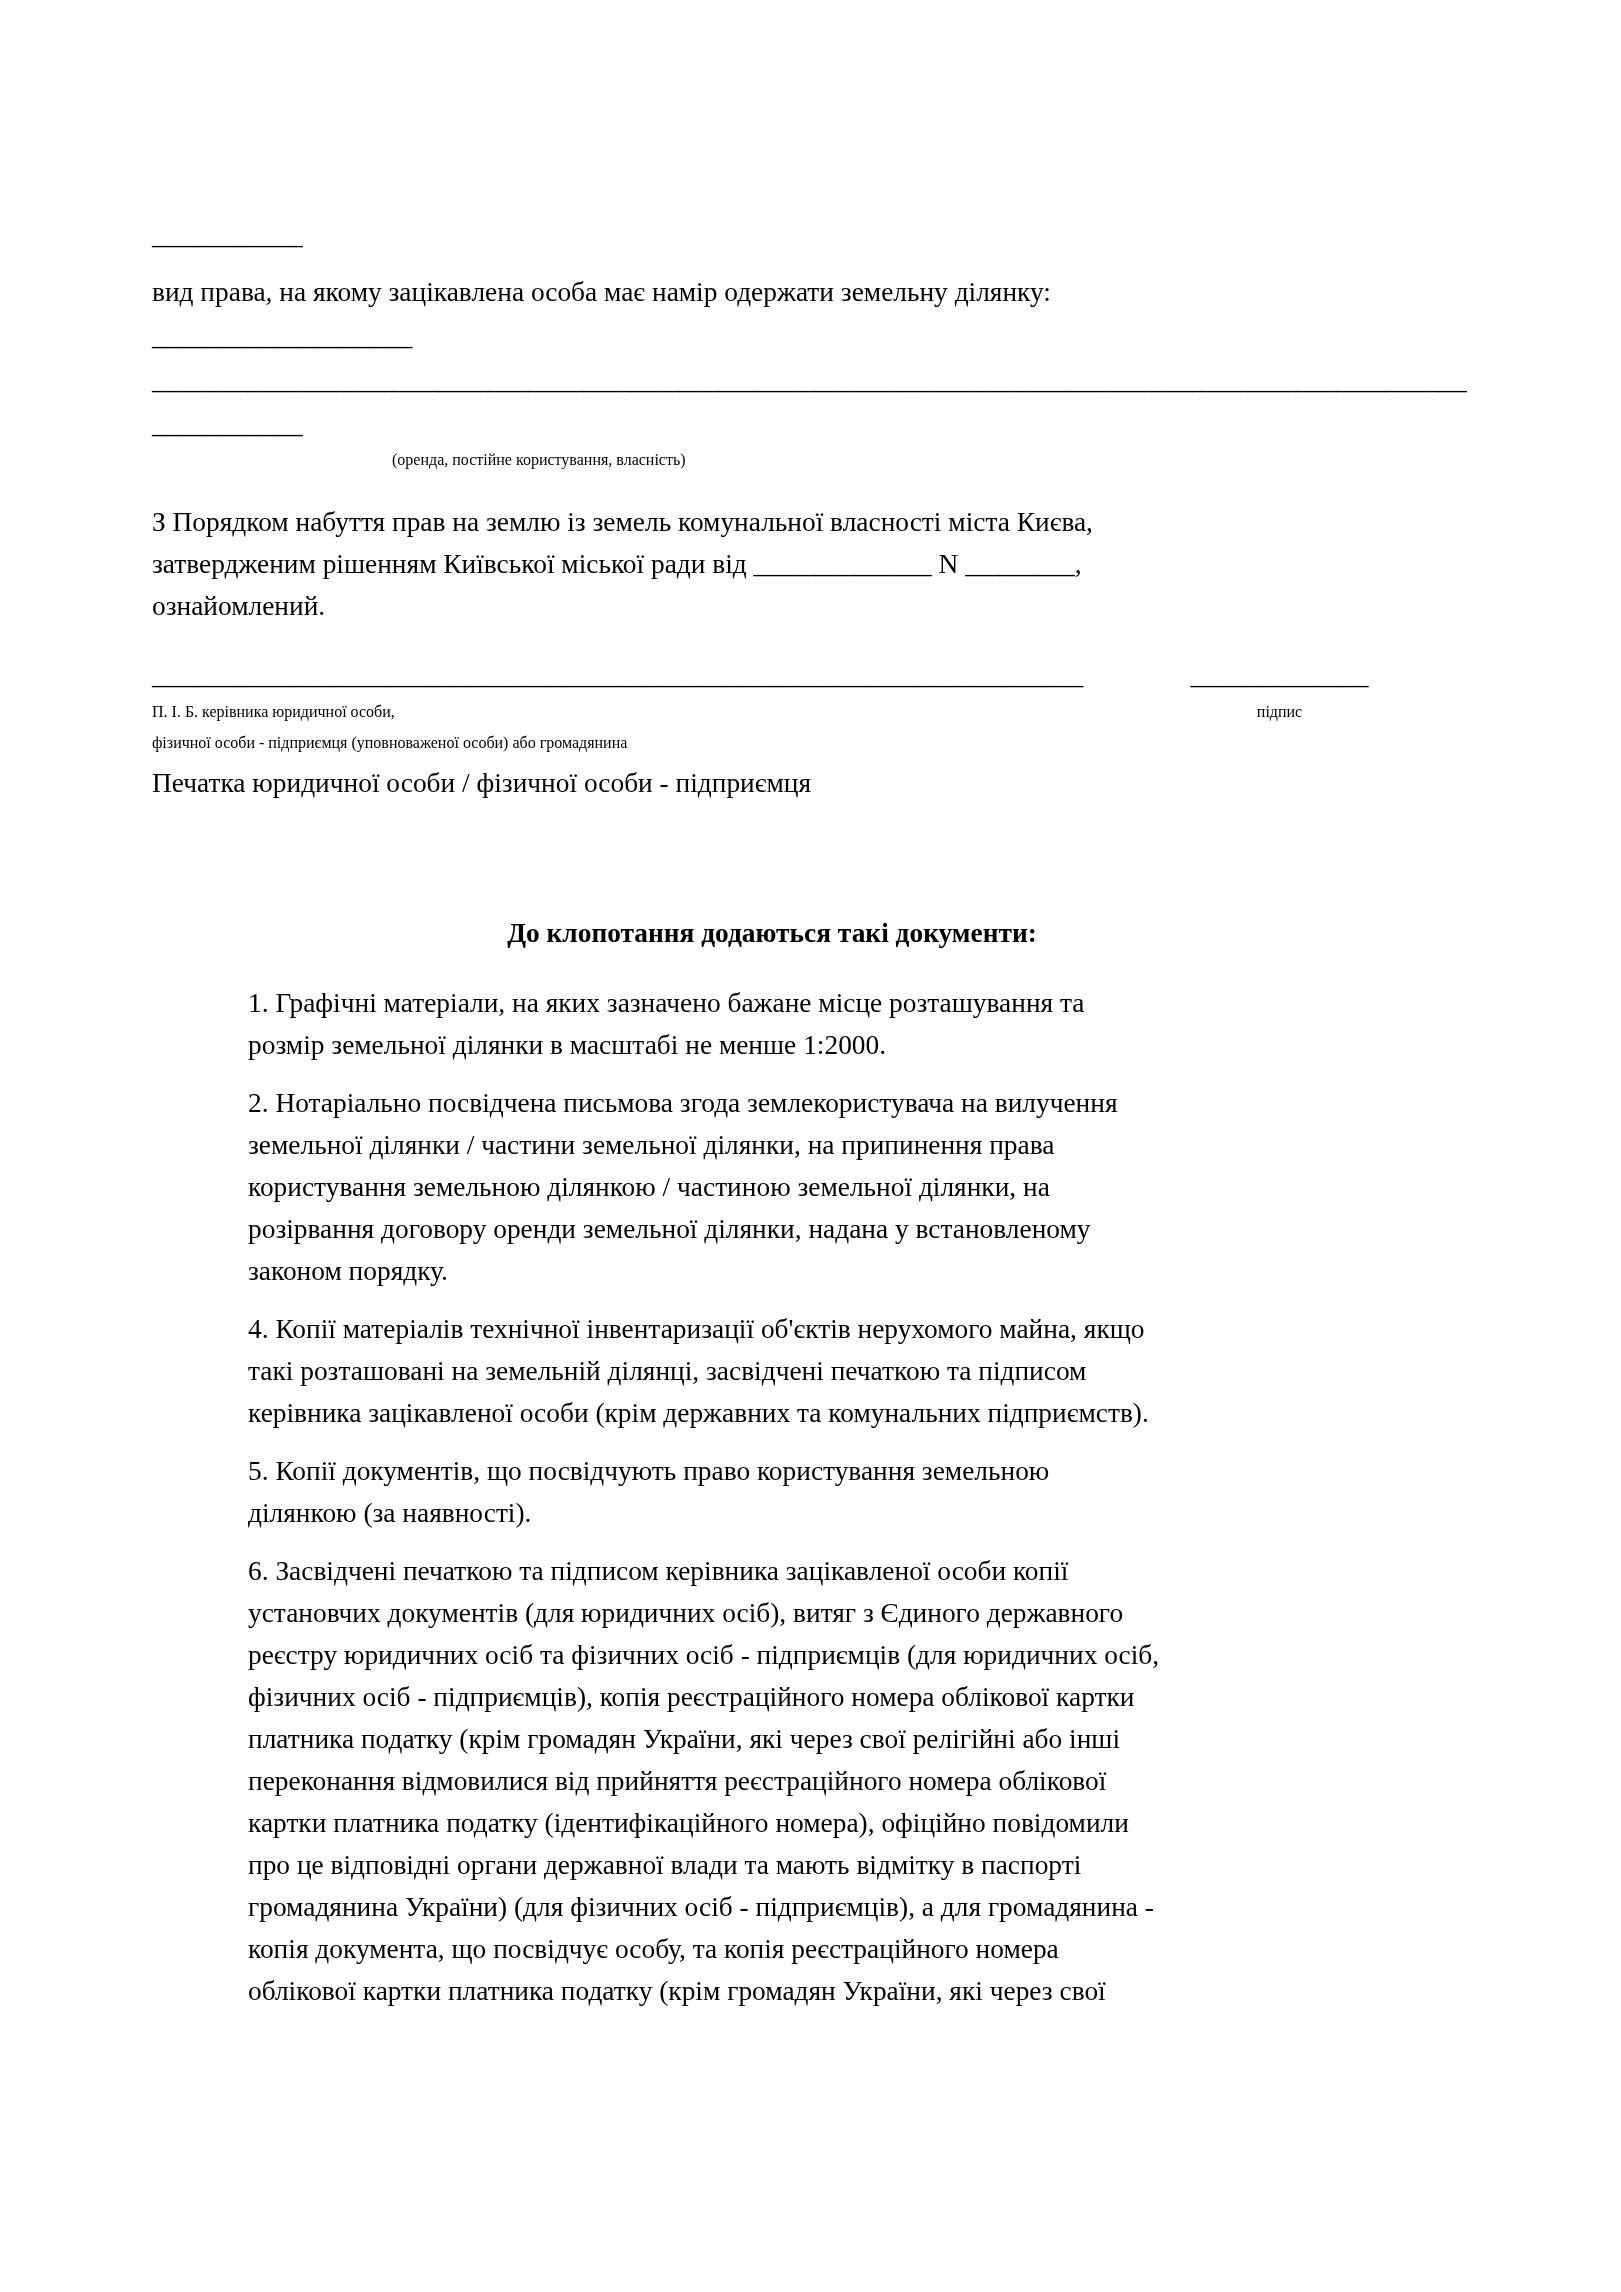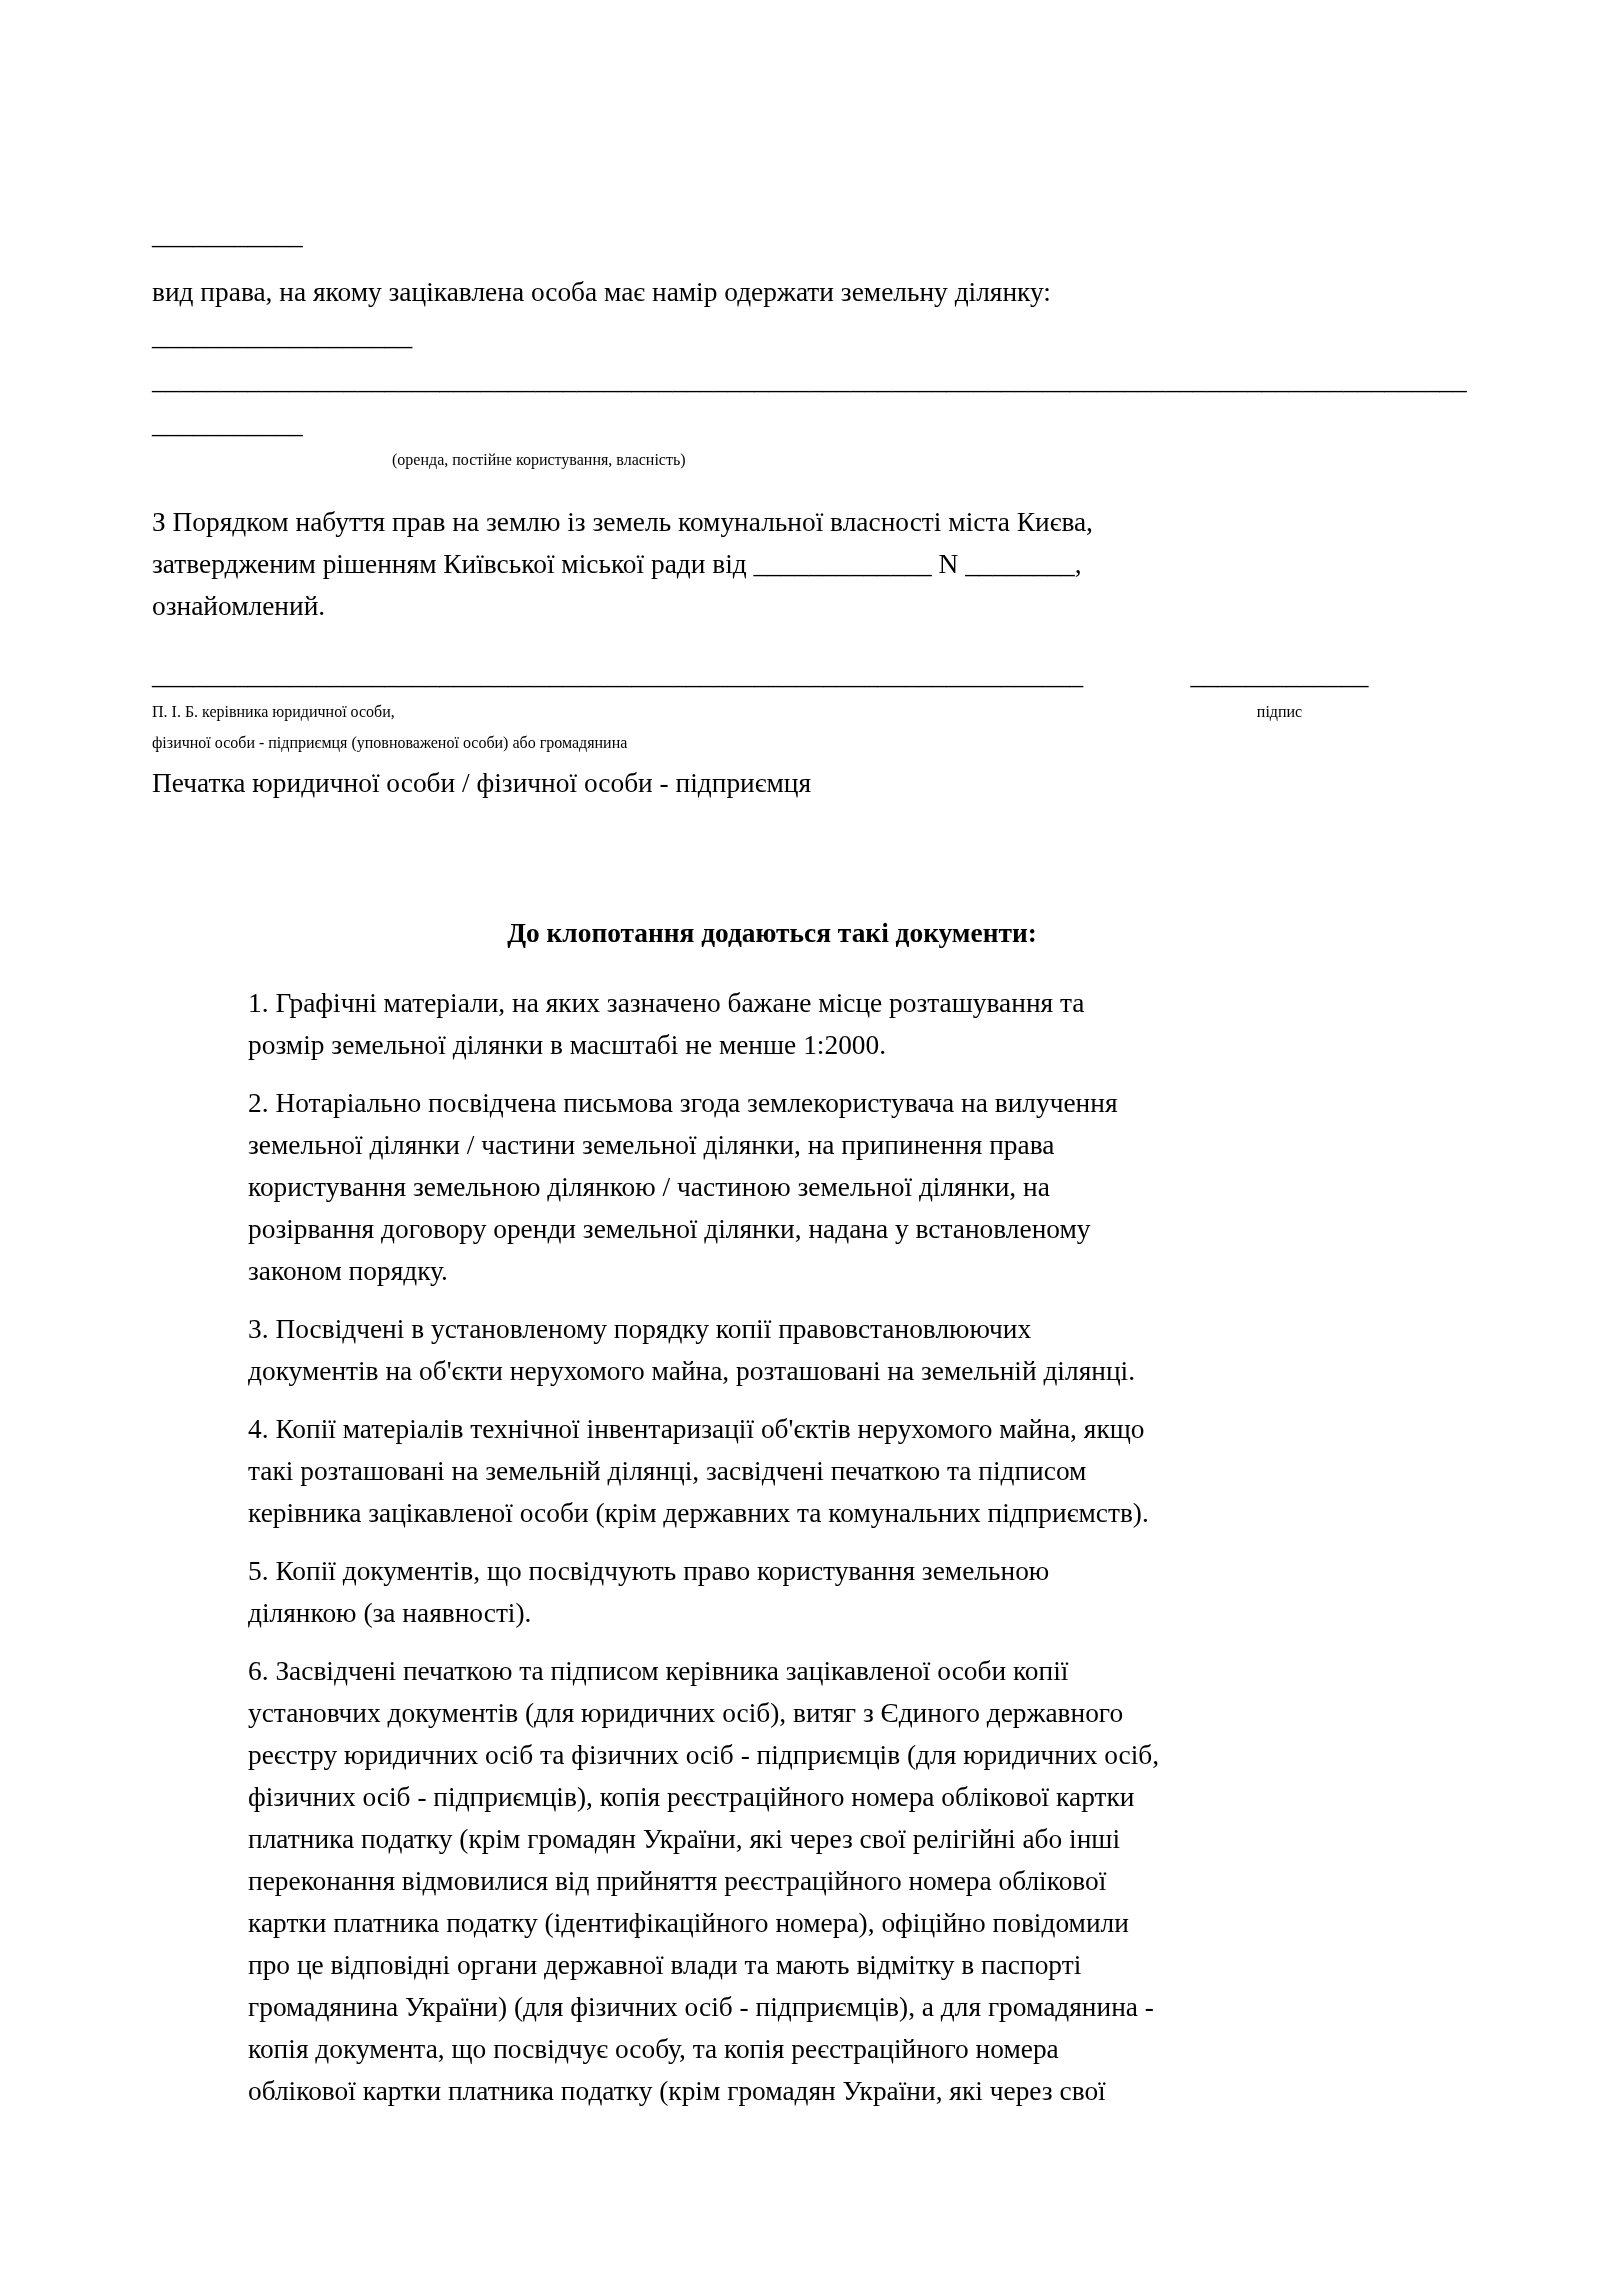--- a/index.html
+++ b/index.html
@@ -104,22 +104,20 @@
   <p class="attachments-heading">До клопотання додаються такі документи:</p>
 
   <div class="items">
     <p class="item first">1. Графічні матеріали, на яких зазначено бажане місце розташування та
 розмір земельної ділянки в масштабі не менше 1:2000.</p>
     <p class="item">2. Нотаріально посвідчена письмова згода землекористувача на вилучення
 земельної ділянки / частини земельної ділянки, на припинення права
 користування земельною ділянкою / частиною земельної ділянки, на
 розірвання договору оренди земельної ділянки, надана у встановленому
 законом порядку.</p>
-    <p class="item">3. Посвідчені в установленому порядку копії правовстановлюючих
-документів на об'єкти нерухомого майна, розташовані на земельній ділянці.</p>
     <p class="item">4. Копії матеріалів технічної інвентаризації об'єктів нерухомого майна, якщо
 такі розташовані на земельній ділянці, засвідчені печаткою та підписом
 керівника зацікавленої особи (крім державних та комунальних підприємств).</p>
     <p class="item">5. Копії документів, що посвідчують право користування земельною
 ділянкою (за наявності).</p>
     <p class="item">6. Засвідчені печаткою та підписом керівника зацікавленої особи копії
 установчих документів (для юридичних осіб), витяг з Єдиного державного
 реєстру юридичних осіб та фізичних осіб - підприємців (для юридичних осіб,
 фізичних осіб - підприємців), копія реєстраційного номера облікової картки
 платника податку (крім громадян України, які через свої релігійні або інші

